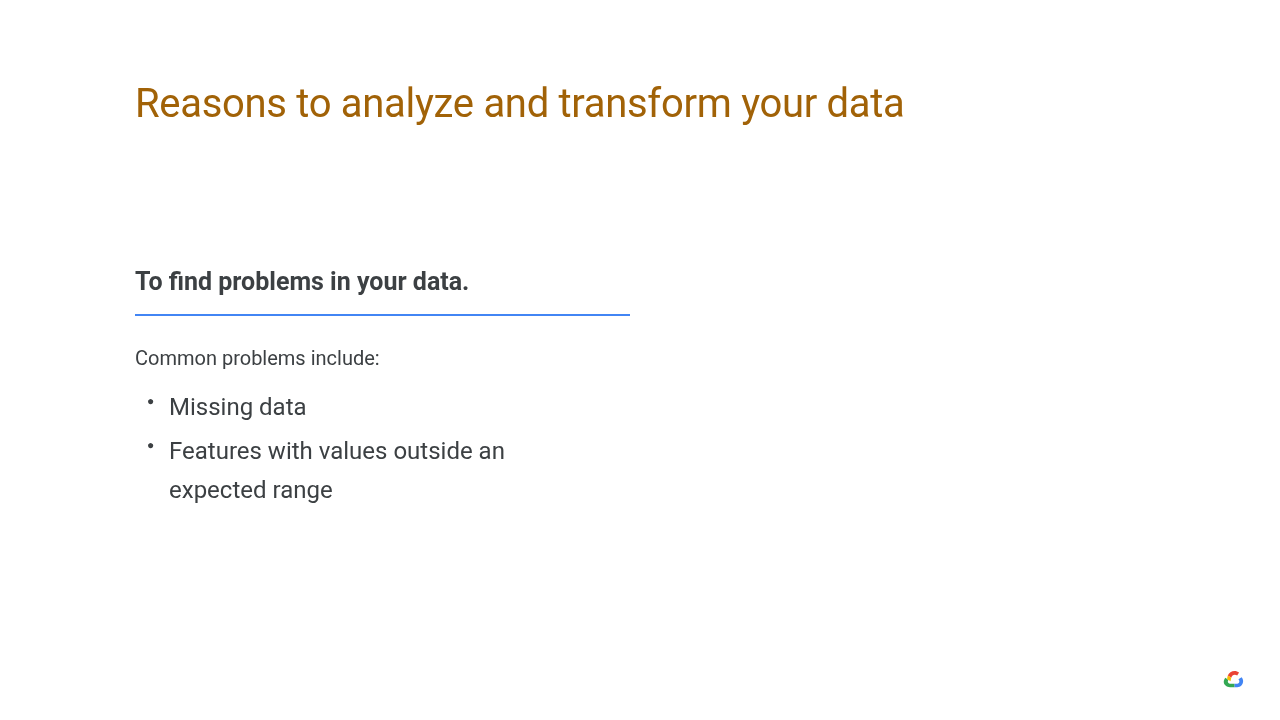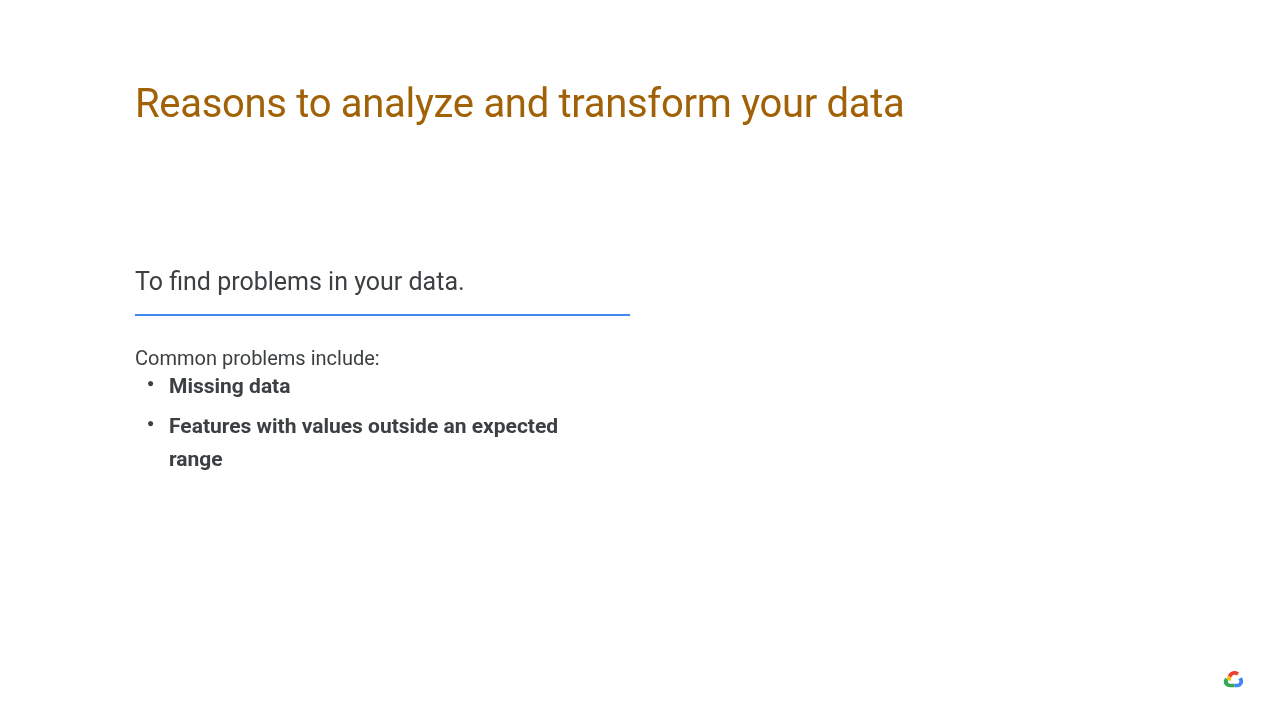--- a/index.html
+++ b/index.html
@@ -21,42 +21,43 @@
     }
     .title {
       font-size: 40px;
       font-weight: 400;
       color: #a16207;
       letter-spacing: -0.3px;
       margin-bottom: 140px;
     }
     .subtitle {
       font-size: 25px;
-      font-weight: 400;
+      font-weight: 700;
       color: #3c4043;
       margin-bottom: 18px;
     }
     .underline {
       width: 495px;
       height: 2px;
       background: #4285f4;
       margin-bottom: 30px;
     }
     .subheading {
       font-size: 20px;
       font-weight: 400;
       color: #3c4043;
+      margin-bottom: 18px;
     }
     .bullets {
       list-style: none;
       padding-left: 12px;
     }
     .bullets li {
-      font-size: 21px;
-      font-weight: 700;
+      font-size: 24px;
+      font-weight: 400;
       color: #3c4043;
       line-height: 1.6;
       margin-bottom: 6px;
       position: relative;
       padding-left: 22px;
       max-width: 440px;
     }
     .bullets li::before {
       content: "●";
       position: absolute;

